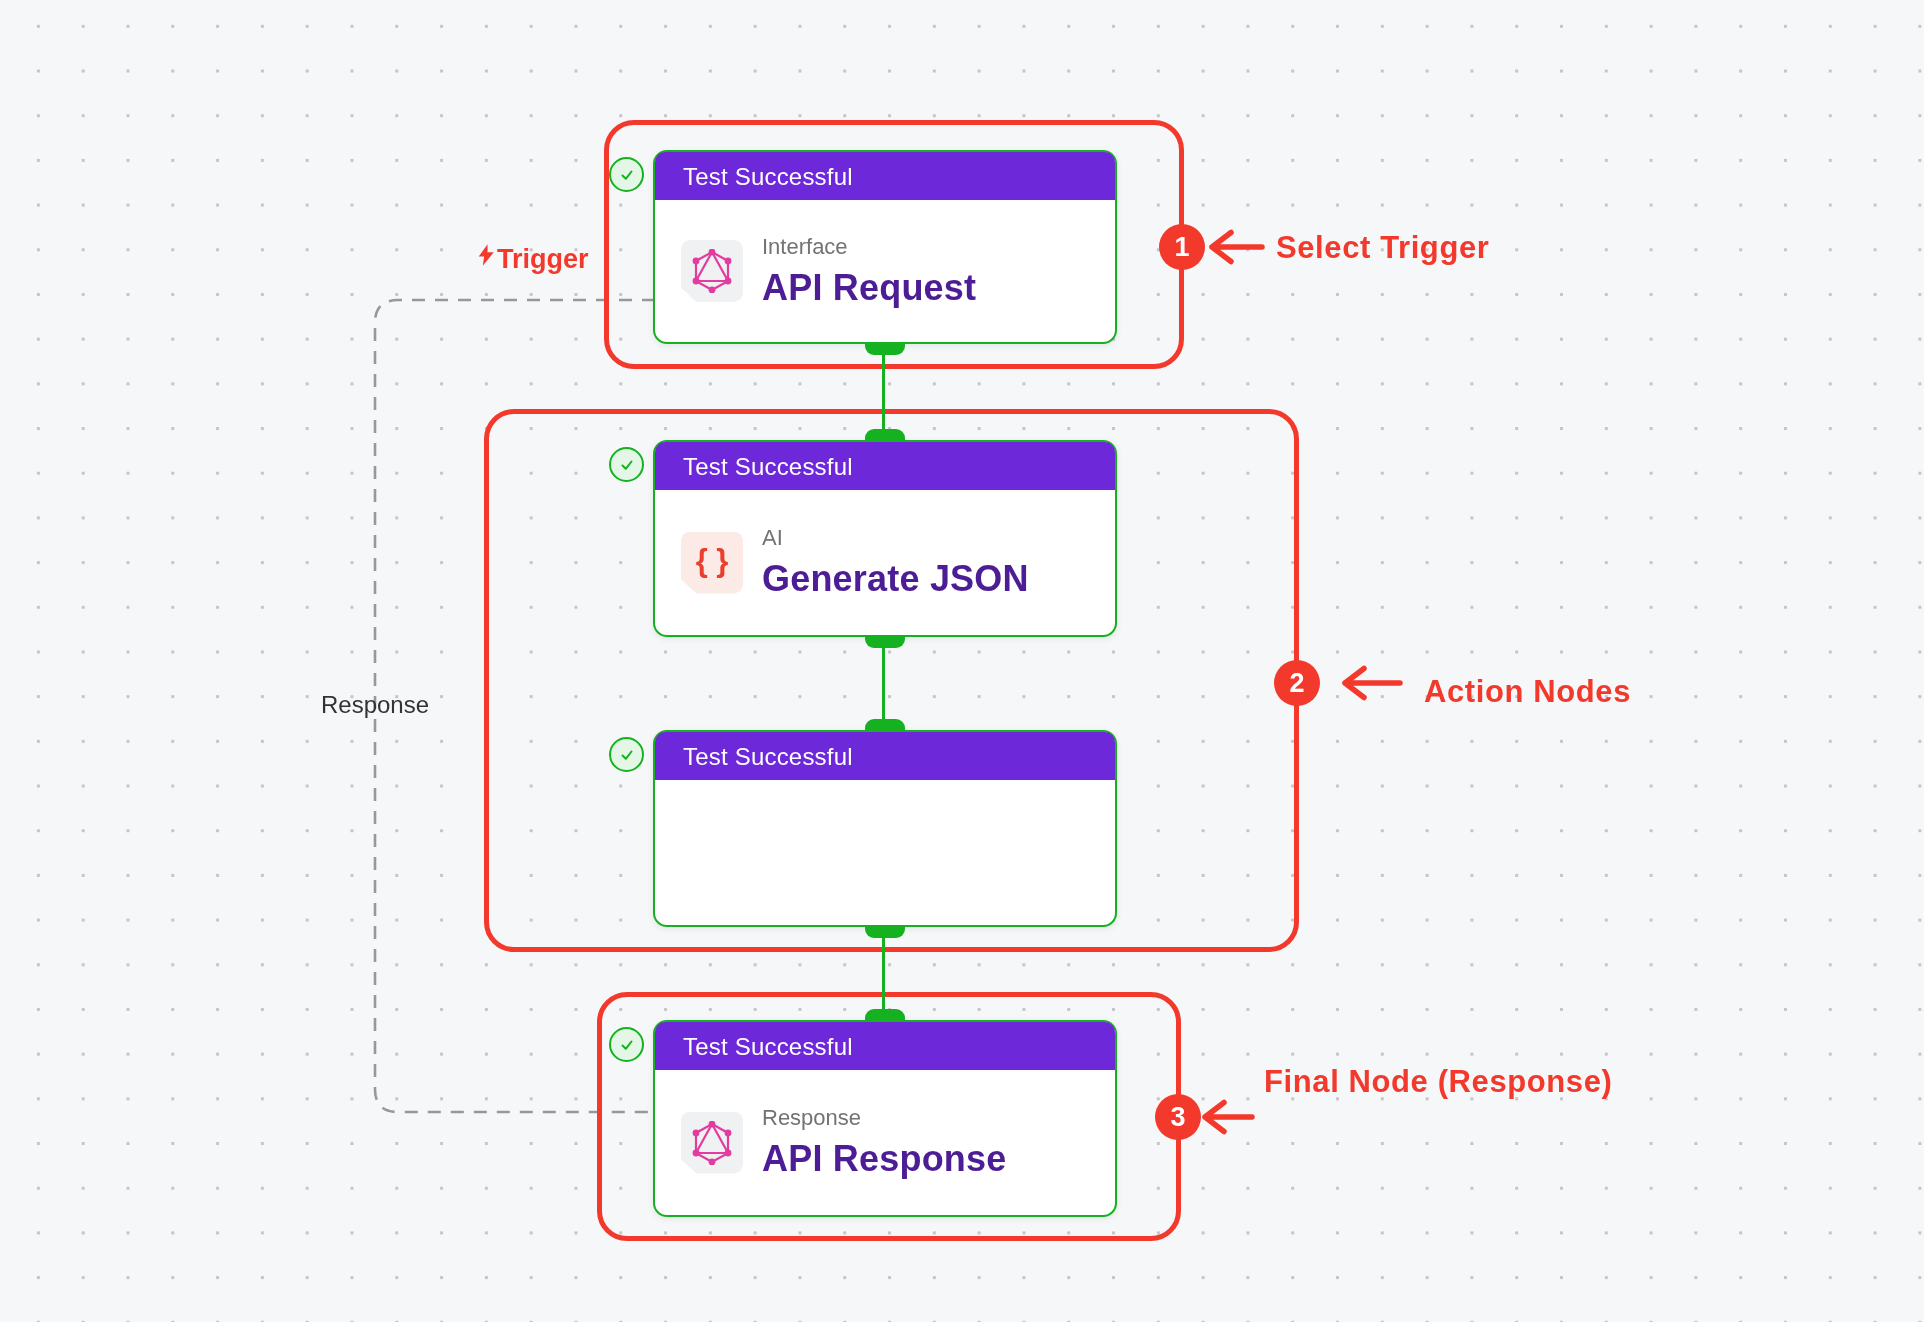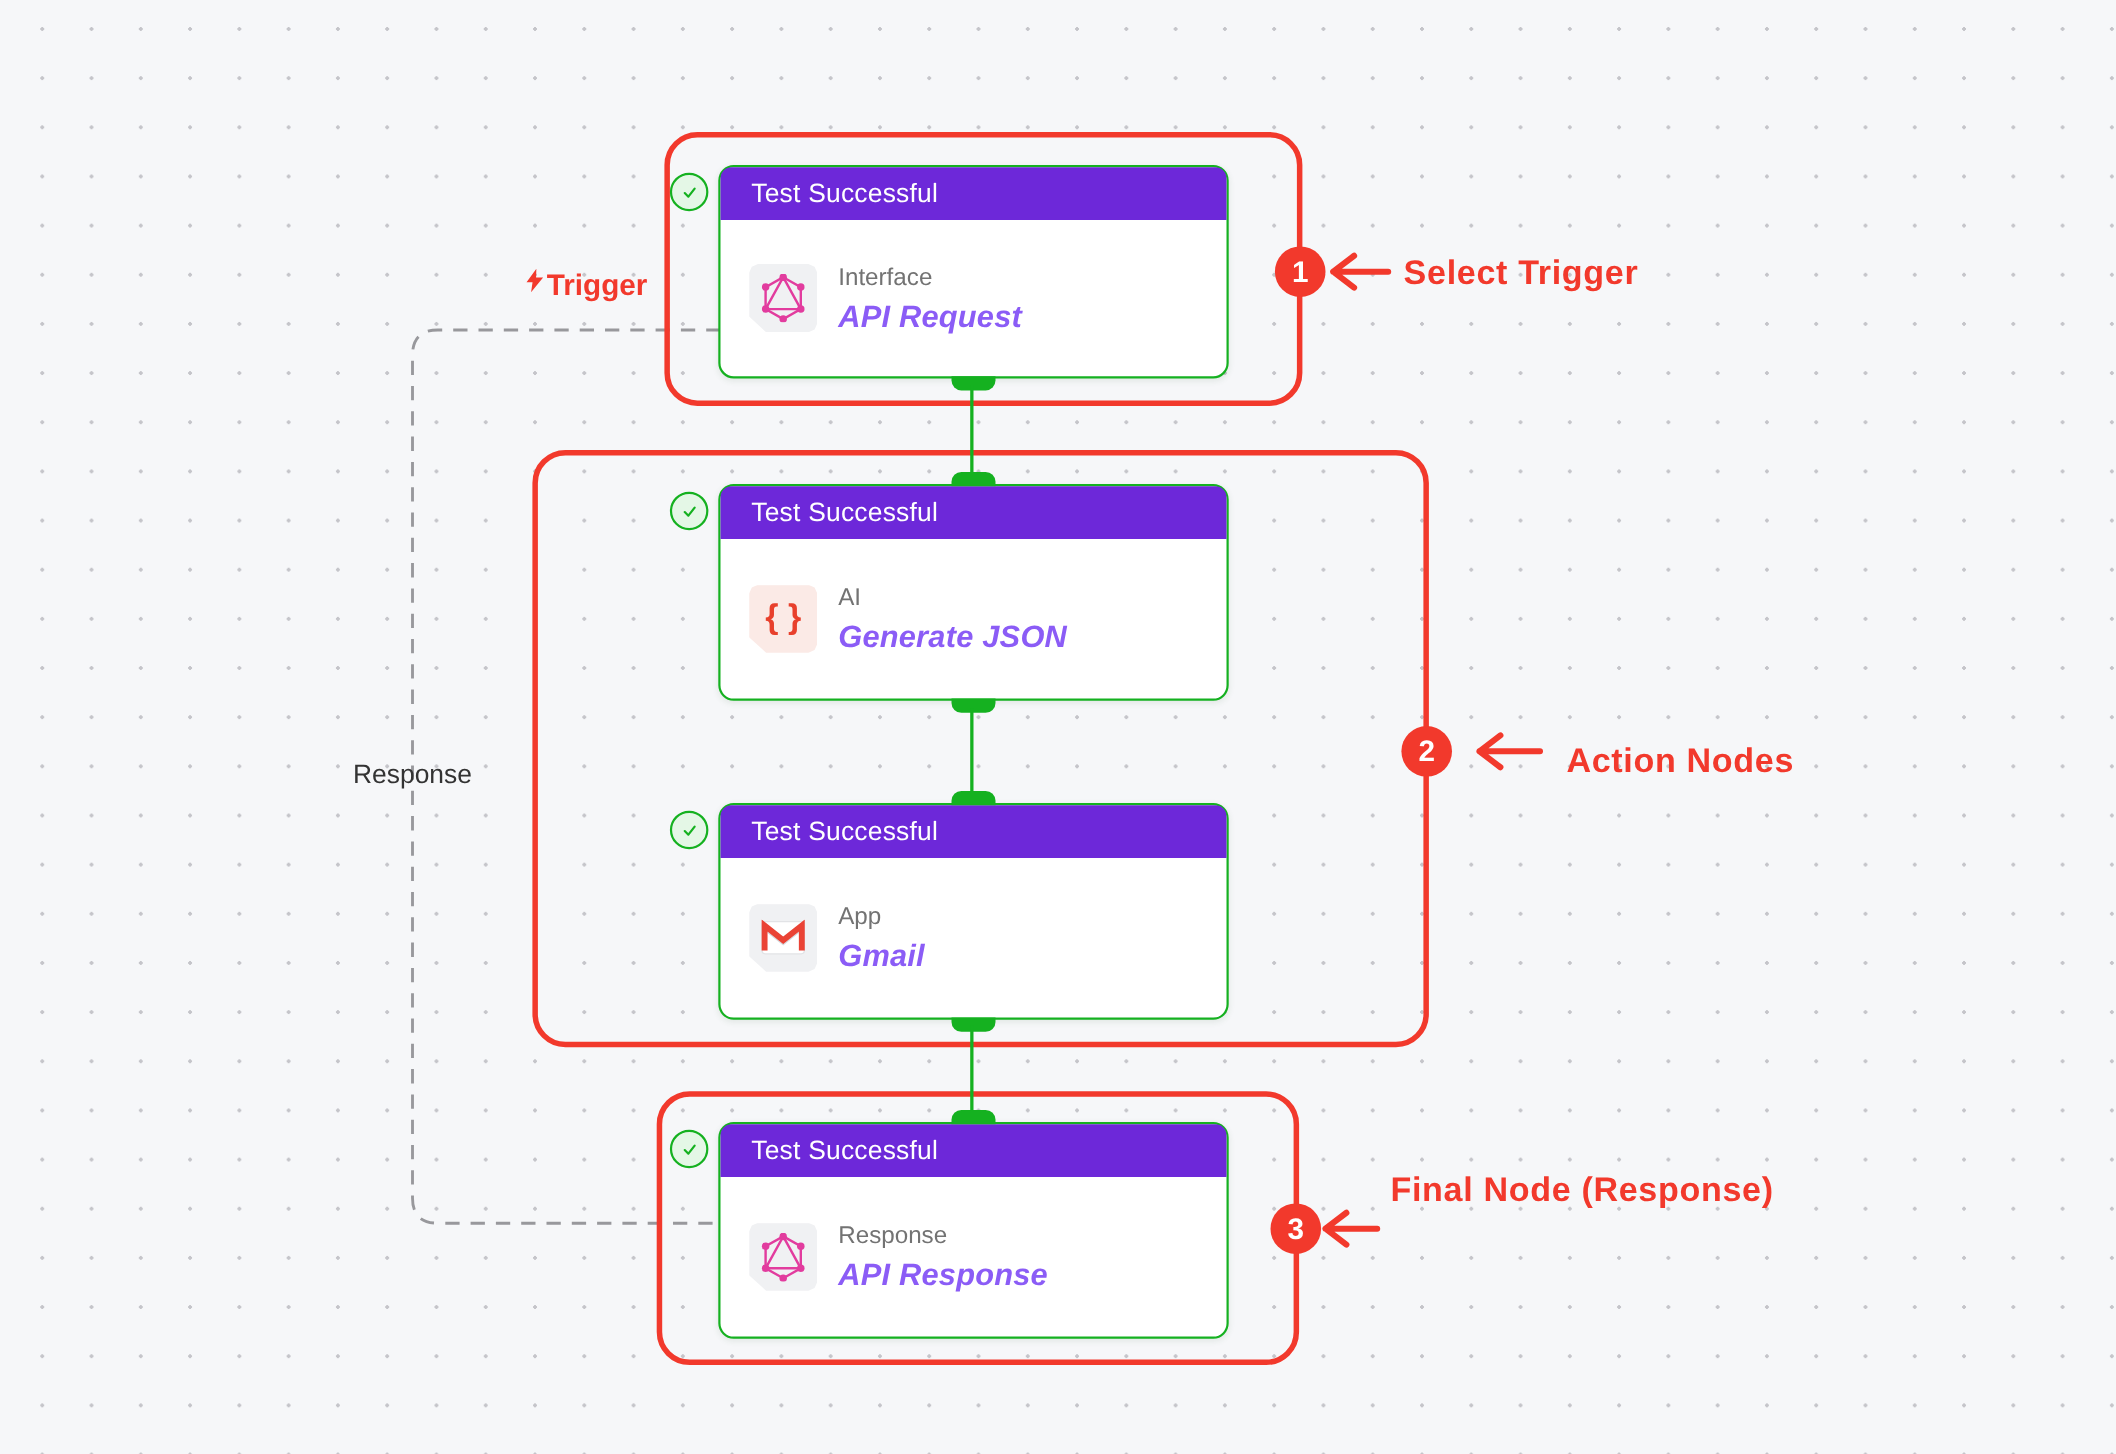--- a/index.html
+++ b/index.html
@@ -32,21 +32,21 @@
     height:calc(100% - 48px);
   }
   .icon-tile{
     width:62px;height:62px;flex:0 0 62px;display:flex;align-items:center;justify-content:center;
     clip-path:polygon(0% 13%,4% 4%,13% 0%,87% 0%,96% 4%,100% 13%,100% 87%,96% 96%,87% 100%,25% 100%,0% 77%);
   }
   .tile-gray{background:#F0F1F3;}
   .tile-pink{background:#FBEAE6;}
   .node-text{display:flex;flex-direction:column;}
   .node-label{font-size:22px;color:#737373;margin-bottom:7px;}
-  .node-title{font-size:28px;font-weight:700;color:#8b5cf6;letter-spacing:.2px;font-style:italic;}
+  .node-title{font-size:36px;font-weight:700;color:#4c1d95;letter-spacing:.2px;}
   .braces{font-size:31px;font-weight:700;color:#E8402C;letter-spacing:0px;line-height:1;padding-bottom:4px;}
   
   .tab{
     position:absolute;left:50%;width:40px;margin-left:-20px;height:13px;
     background:#15B120;
   }
   .tab-bottom{top:100%;border-radius:0 0 9px 9px;}
   .tab-top{bottom:100%;border-radius:9px 9px 0 0;}
   .connector-line{
     position:absolute;width:3.5px;background:#15B120;z-index:6;left:881.5px;
@@ -147,33 +147,20 @@
   <div class="tab tab-bottom"></div>
 </div>
 
 <div class="check-circle" style="left:609px;top:737px;">
   <svg width="20" height="20" viewBox="0 0 20 20">
       <polyline points="5.5,10.5 8.8,13.8 14.5,6.5" fill="none" stroke="#15B120" stroke-width="2" stroke-linecap="round" stroke-linejoin="round"></polyline>
     </svg>
 </div>
 <div class="node-card" style="left:653px;top:730px;height:193px;">
   <div class="node-header">Test Successful</div>
-  <div class="node-body">
-    <div class="icon-tile tile-gray">
-      <svg width="42" height="33" viewBox="0 0 36 28">
-        <rect x="1.5" y="1.5" width="33" height="25" rx="2.5" fill="#ffffff" stroke="#e2e3e6" stroke-width="1"></rect>
-        <polygon points="4,4 18,15.5 32,4 32,9 18,20 4,9" fill="#d8dade"></polygon>
-        <path d="M3.5 24 V4.5 L18 16 L32.5 4.5 V24" fill="none" stroke="#EA4335" stroke-width="4.6" stroke-linejoin="miter"></path>
-      </svg>
-    </div>
-    <div class="node-text">
-      <div class="node-label">App</div>
-      <div class="node-title">Gmail</div>
-    </div>
-  </div>
   <div class="tab tab-top"></div>
   <div class="tab tab-bottom"></div>
 </div>
 
 <div class="check-circle" style="left:609px;top:1027px;">
   <svg width="20" height="20" viewBox="0 0 20 20">
       <polyline points="5.5,10.5 8.8,13.8 14.5,6.5" fill="none" stroke="#15B120" stroke-width="2" stroke-linecap="round" stroke-linejoin="round"></polyline>
     </svg>
 </div>
 <div class="node-card" style="left:653px;top:1020px;height:193px;">

